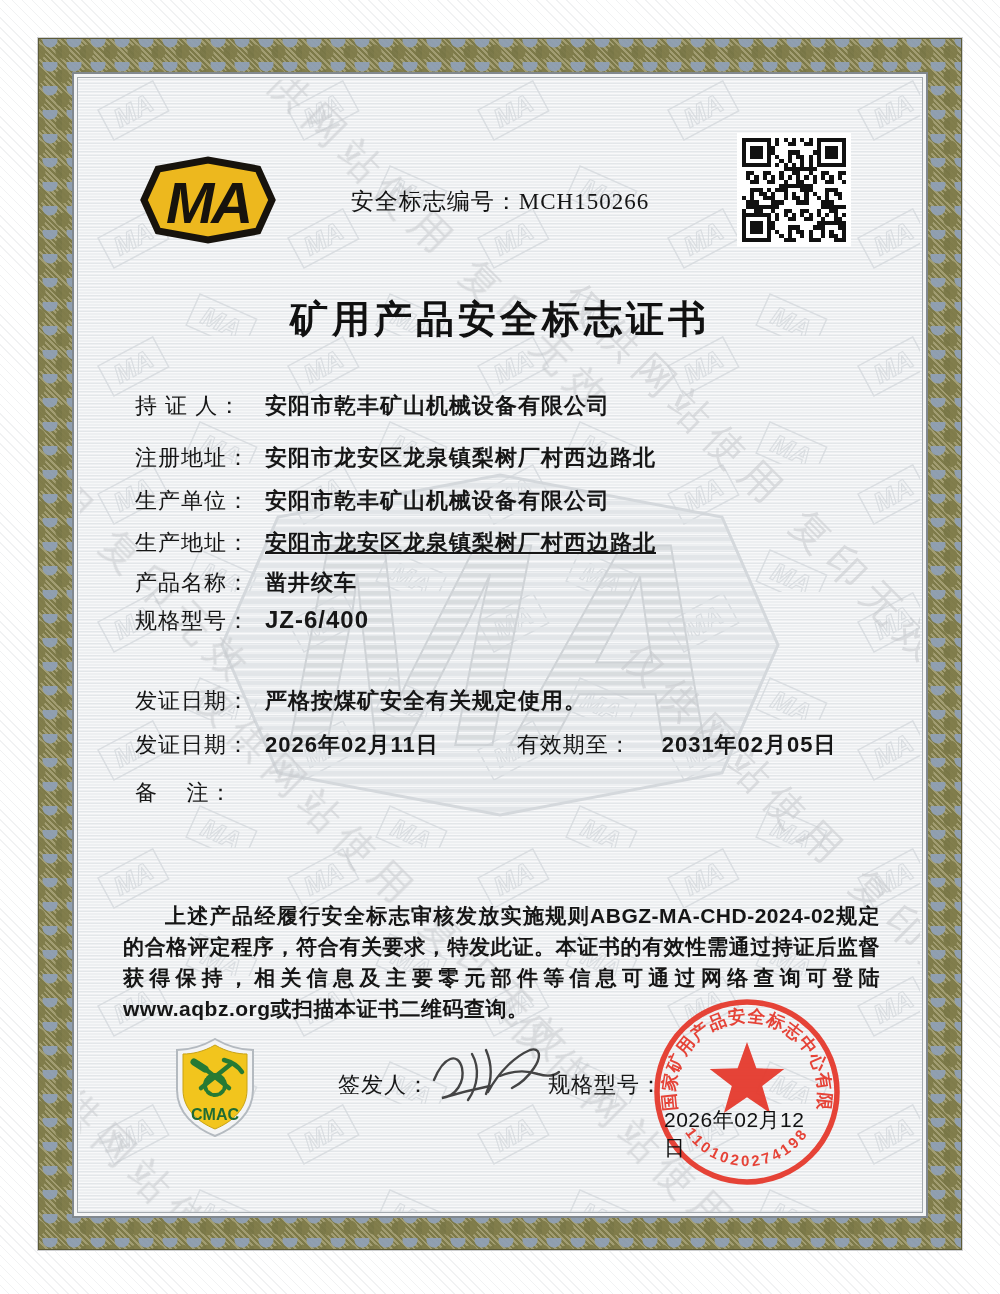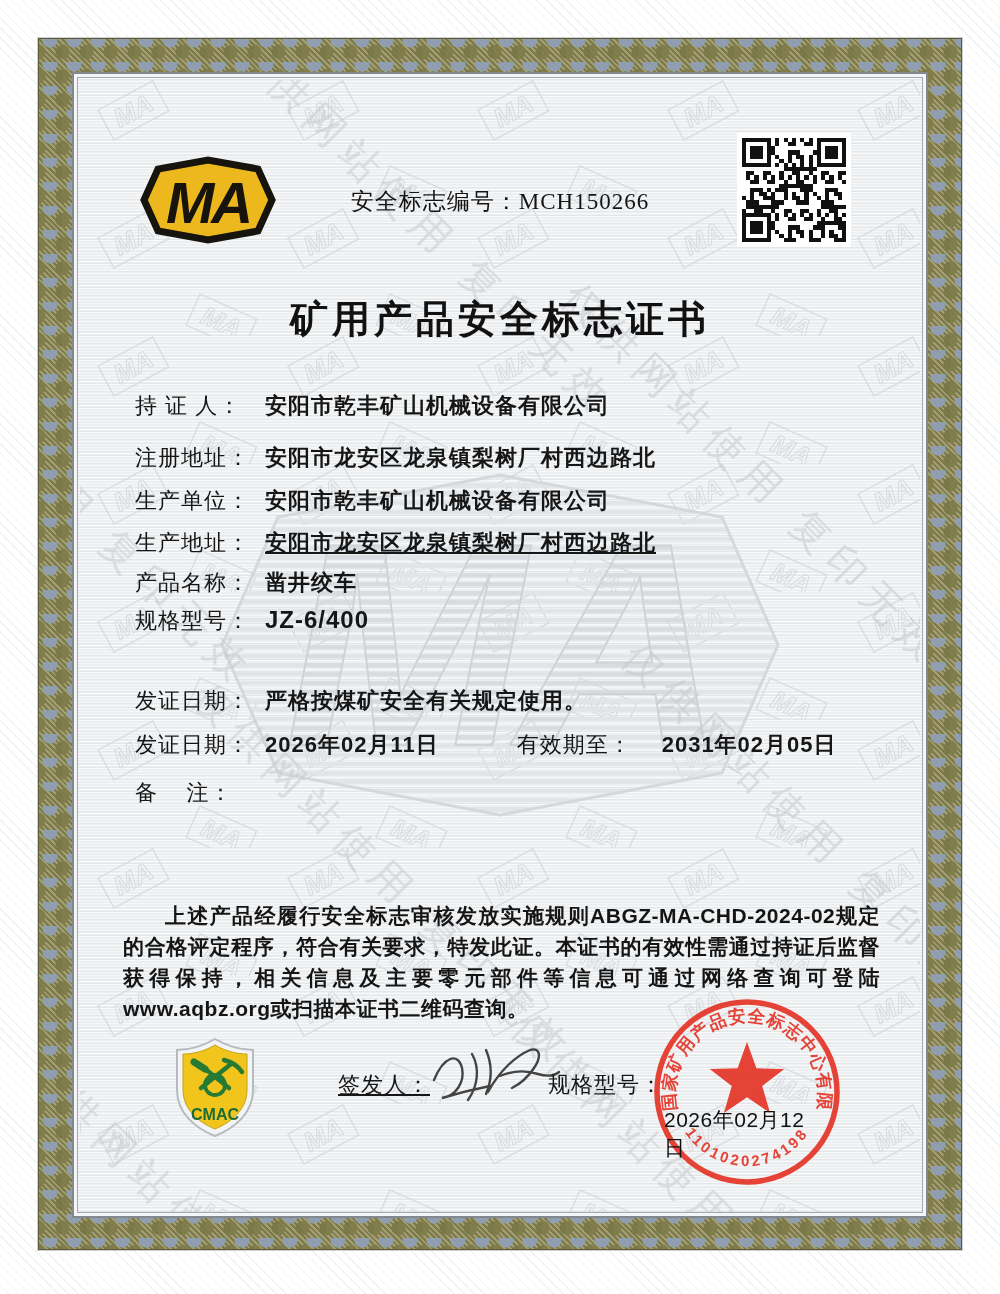--- a/index.html
+++ b/index.html
@@ -450,21 +450,21 @@
       <g stroke="#267a34" stroke-width="4.5" stroke-linecap="round" fill="none">
         <path d="M27,26 L57,50"></path>
         <path d="M59,26 L29,50"></path>
         <path d="M52,22 C60,24 66,28 70,34"></path>
         <path d="M22,24 L33,31" stroke-width="7"></path>
         <circle cx="43" cy="47" r="10" stroke-width="4" stroke-dasharray="4 2.5"></circle>
       </g>
       <text x="43" y="82" text-anchor="middle" font-size="16" font-weight="900" fill="#1e6b33">CMAC</text>
     </svg>
 
-    <div class="abs sig-label" style="left:338px;top:1070px;text-decoration:underline;">签发人：</div>
+    <div class="abs sig-label" style="left:338px;top:1070px;">签发人：</div>
     <svg class="abs" style="left:428px;top:1036px;" width="135" height="74" viewBox="0 0 135 74">
       <g fill="none" stroke="#2c2c2c" stroke-width="2.4" stroke-linecap="round" opacity=".88">
         <path d="M6,44 C16,20 30,16 34,32 C37,46 28,60 14,62 C34,56 52,52 62,50"></path>
         <path d="M44,18 C52,32 50,50 40,64"></path>
         <path d="M58,14 C64,28 64,44 58,58"></path>
         <path d="M60,56 C72,34 88,20 102,14 C112,11 114,20 106,32 C100,41 92,48 84,52"></path>
         <path d="M72,40 C84,35 98,34 110,38 C120,41 126,40 131,36"></path>
       </g>
     </svg>
 

